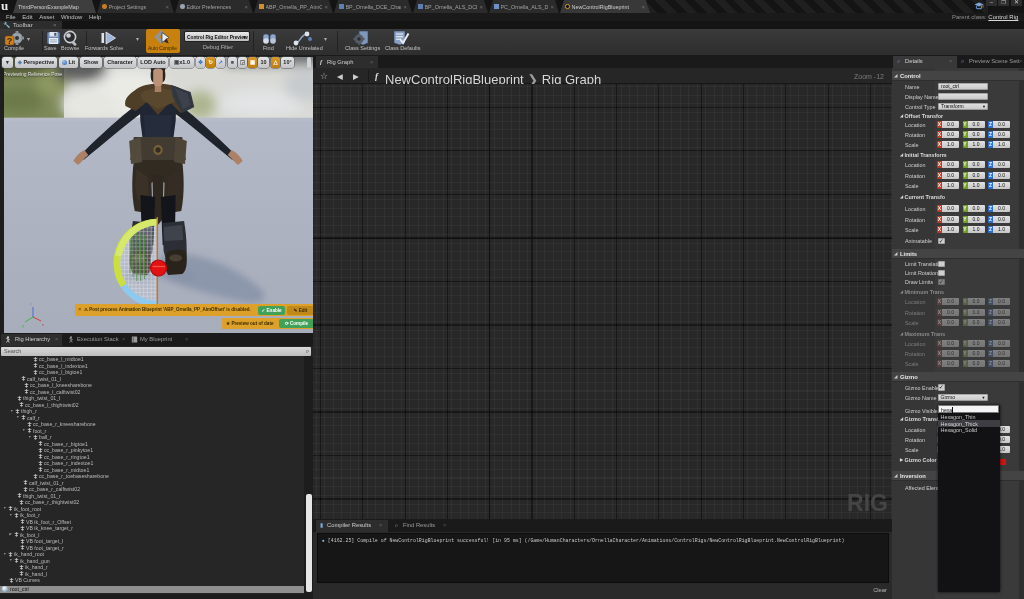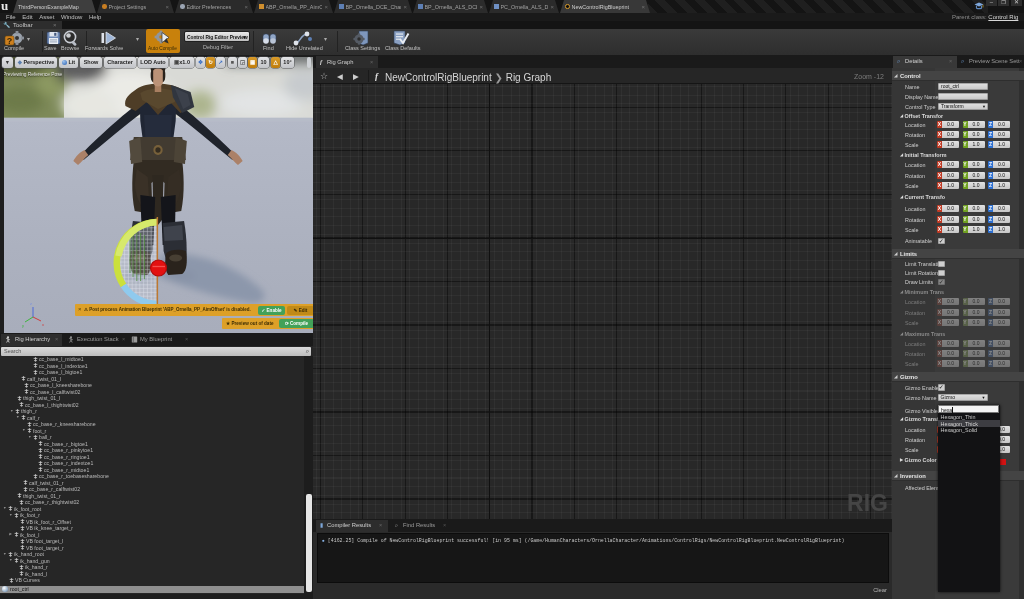--- a/index.html
+++ b/index.html
@@ -647,21 +647,21 @@
     <span class="tx" style="left:4px;top:2px;font-size:6.5px;font-style:italic;font-weight:bold;color:#dadada;font-family:'Liberation Serif',serif">f</span>
     <span class="tx" style="left:11px;top:3px;font-size:5.8px;color:#cfcfcf">Rig Graph</span>
     <span class="tx" style="left:54px;top:3px;font-size:5.5px;color:#666">×</span>
   </div>
   <div class="abs" style="left:0;top:13px;width:579px;height:16px;background:#262626;border-bottom:1px solid #151515">
     <span class="tx" style="left:7px;top:3px;font-size:9px;color:#b9b9b9">☆</span>
     <span class="tx" style="left:24px;top:4px;font-size:7.5px;color:#cdcdcd">◀</span>
     <span class="tx" style="left:40px;top:4px;font-size:7.5px;color:#cdcdcd">▶</span>
     <span class="abs" style="left:55px;top:2px;width:1px;height:12px;background:#1a1a1a"></span>
     <span class="tx" style="left:62px;top:2.5px;font-size:9px;font-style:italic;font-weight:bold;color:#e0e0e0;font-family:'Liberation Serif',serif">f</span>
-    <span class="tx" style="left:72px;top:4px;font-size:10px;color:#d6d6d6">NewControlRigBlueprint <span style="color:#9a9a9a">❯</span> Rig Graph</span>
+    <span class="tx" style="left:72px;top:4px;font-size:13px;color:#d6d6d6">NewControlRigBlueprint <span style="color:#9a9a9a">❯</span> Rig Graph</span>
     <span class="tx" style="right:8px;top:4.5px;font-size:7px;color:#7d7d7d">Zoom -12</span>
   </div>
   <div class="abs" style="left:0;top:29px;width:579px;height:435px;background:#282828;overflow:hidden">
     <div class="abs" style="left:0;top:0;width:100%;height:100%;background:
       repeating-linear-gradient(to right,rgba(255,255,255,0.04) 0 1px,transparent 1px 8.46px),
       repeating-linear-gradient(to bottom,rgba(255,255,255,0.04) 0 1px,transparent 1px 8.7px),
       repeating-linear-gradient(to right,rgba(0,0,0,0.42) 0 1px,transparent 1px 42.3px),
       repeating-linear-gradient(to bottom,rgba(0,0,0,0.42) 0 1px,transparent 1px 43.5px);
       background-position:3px 0,0 2px,7px 0,0 23px"></div>
     <div class="abs" style="left:176px;top:0;width:1px;height:100%;background:#101010"></div>

